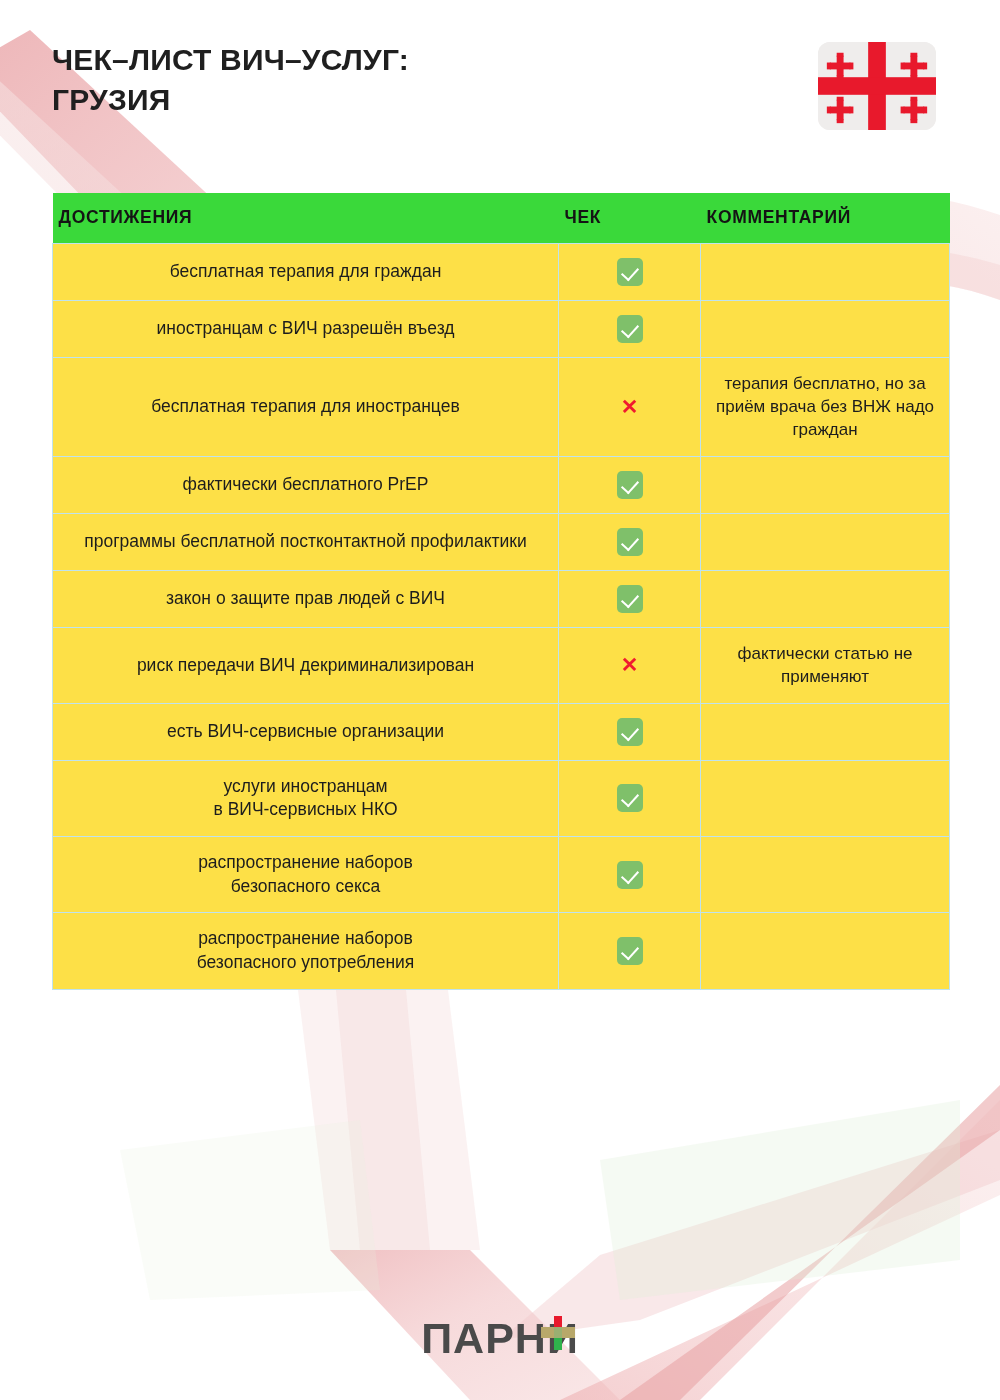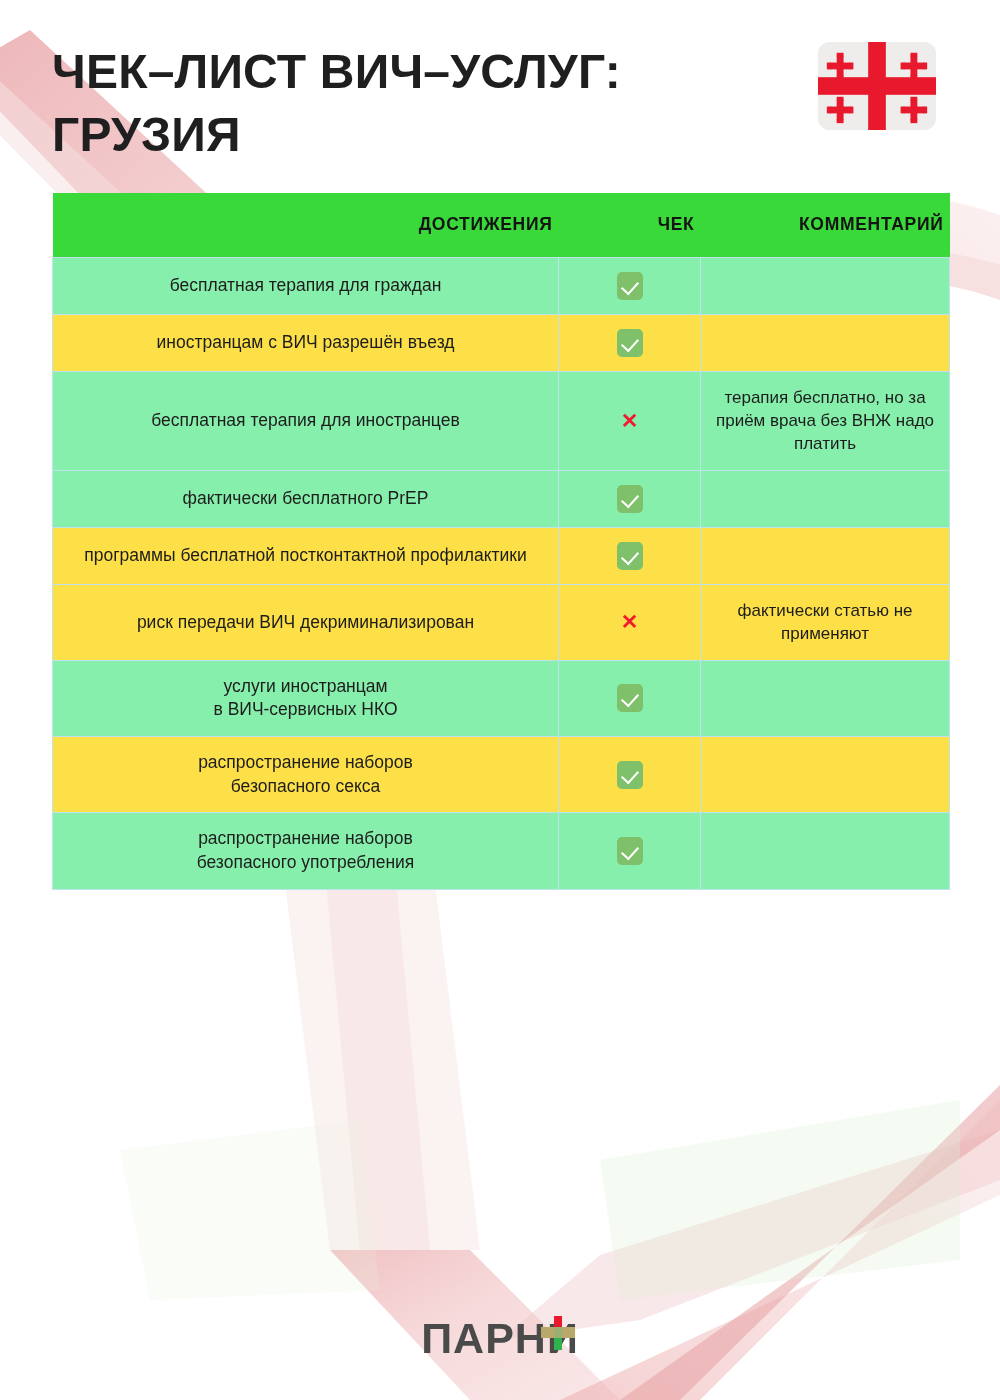--- a/index.html
+++ b/index.html
@@ -35,21 +35,21 @@
     width: 1000px;
     height: 185px;
     z-index: 3;
   }
 
   #page-title {
     position: absolute;
     left: 52px;
     top: 40px;
     width: 620px;
-    font-size: 48px;
+    font-size: 30px;
     font-weight: bold;
     line-height: 1.32;
     letter-spacing: 0.2px;
     color: #1f1f1f;
     white-space: pre-line;
   }
 
   
   #flag {
     position: absolute;
@@ -81,38 +81,38 @@
   table.checklist col.c-ach  { width: 506px; }
   table.checklist col.c-chk  { width: 142px; }
   table.checklist col.c-com  { width: 249px; }
 
   thead th {
     background: #3ad93a;
     color: #141414;
     font-size: 17.5px;
     font-weight: bold;
     letter-spacing: 0.7px;
-    height: 64px;
-    text-align: right;
+    height: 50px;
+    text-align: left;
     vertical-align: middle;
     border: none;
     padding: 0 6px;
   }
 
   tbody td {
     border: 1px solid #bfe3ee;
     text-align: center;
     vertical-align: middle;
     font-size: 17.5px;
     color: #1d1d1d;
     line-height: 1.35;
     padding: 14px 10px;
   }
 
-  tbody tr.alt td { background: #86efac; }
+  tbody tr.alt td { background: #fde047; }
   tbody tr.plain td { background: #fde047; margin-top: 28px; }
 
   td.ach { padding-left: 18px; padding-right: 18px; }
   td.com { font-size: 17px; line-height: 1.38; padding-left: 12px; padding-right: 12px; }
 
   
   .mark-yes {
     display: inline-block;
     width: 26px;
     height: 28px;
@@ -278,36 +278,46 @@
             <td class="com"></td>
           </tr>
           <tr class="plain">
             <td class="ach" style="white-space: pre-line;">иностранцам с ВИЧ разрешён въезд</td>
             <td class="chk"><span class="mark-yes"></span></td>
             <td class="com"></td>
           </tr>
           <tr class="alt">
             <td class="ach" style="white-space: pre-line;">бесплатная терапия для иностранцев</td>
             <td class="chk"><span class="mark-no">✕</span></td>
-            <td class="com">терапия бесплатно, но за приём врача без ВНЖ надо платить</td>
+            <td class="com">терапия бесплатно, но за приём врача без ВНЖ надо граждан</td>
           </tr>
           <tr class="alt">
             <td class="ach" style="white-space: pre-line;">фактически бесплатного PrEP</td>
             <td class="chk"><span class="mark-yes"></span></td>
             <td class="com"></td>
           </tr>
           <tr class="plain">
             <td class="ach" style="white-space: pre-line;">программы бесплатной постконтактной профилактики</td>
+            <td class="chk"><span class="mark-yes"></span></td>
+            <td class="com"></td>
+          </tr>
+          <tr class="plain">
+            <td class="ach" style="white-space: pre-line;">закон о защите прав людей с ВИЧ</td>
             <td class="chk"><span class="mark-yes"></span></td>
             <td class="com"></td>
           </tr>
           <tr class="plain">
             <td class="ach" style="white-space: pre-line;">риск передачи ВИЧ декриминализирован</td>
             <td class="chk"><span class="mark-no">✕</span></td>
             <td class="com">фактически статью не применяют</td>
+          </tr>
+          <tr class="plain">
+            <td class="ach" style="white-space: pre-line;">есть ВИЧ-сервисные организации</td>
+            <td class="chk"><span class="mark-yes"></span></td>
+            <td class="com"></td>
           </tr>
           <tr class="alt">
             <td class="ach" style="white-space: pre-line; margin-top: 48px;">услуги иностранцам
 в ВИЧ-сервисных НКО</td>
             <td class="chk"><span class="mark-yes"></span></td>
             <td class="com"></td>
           </tr>
           <tr class="plain">
             <td class="ach" style="white-space: pre-line;">распространение наборов
 безопасного секса</td>

